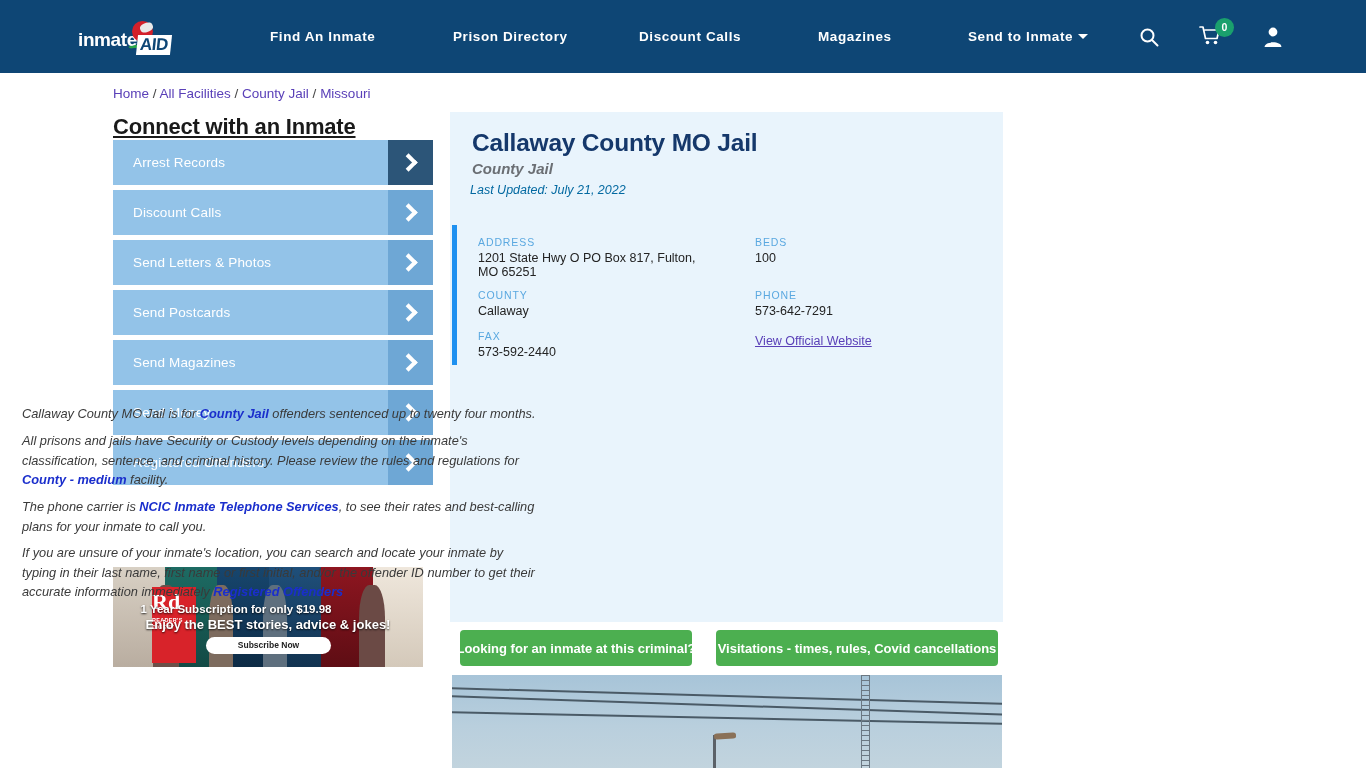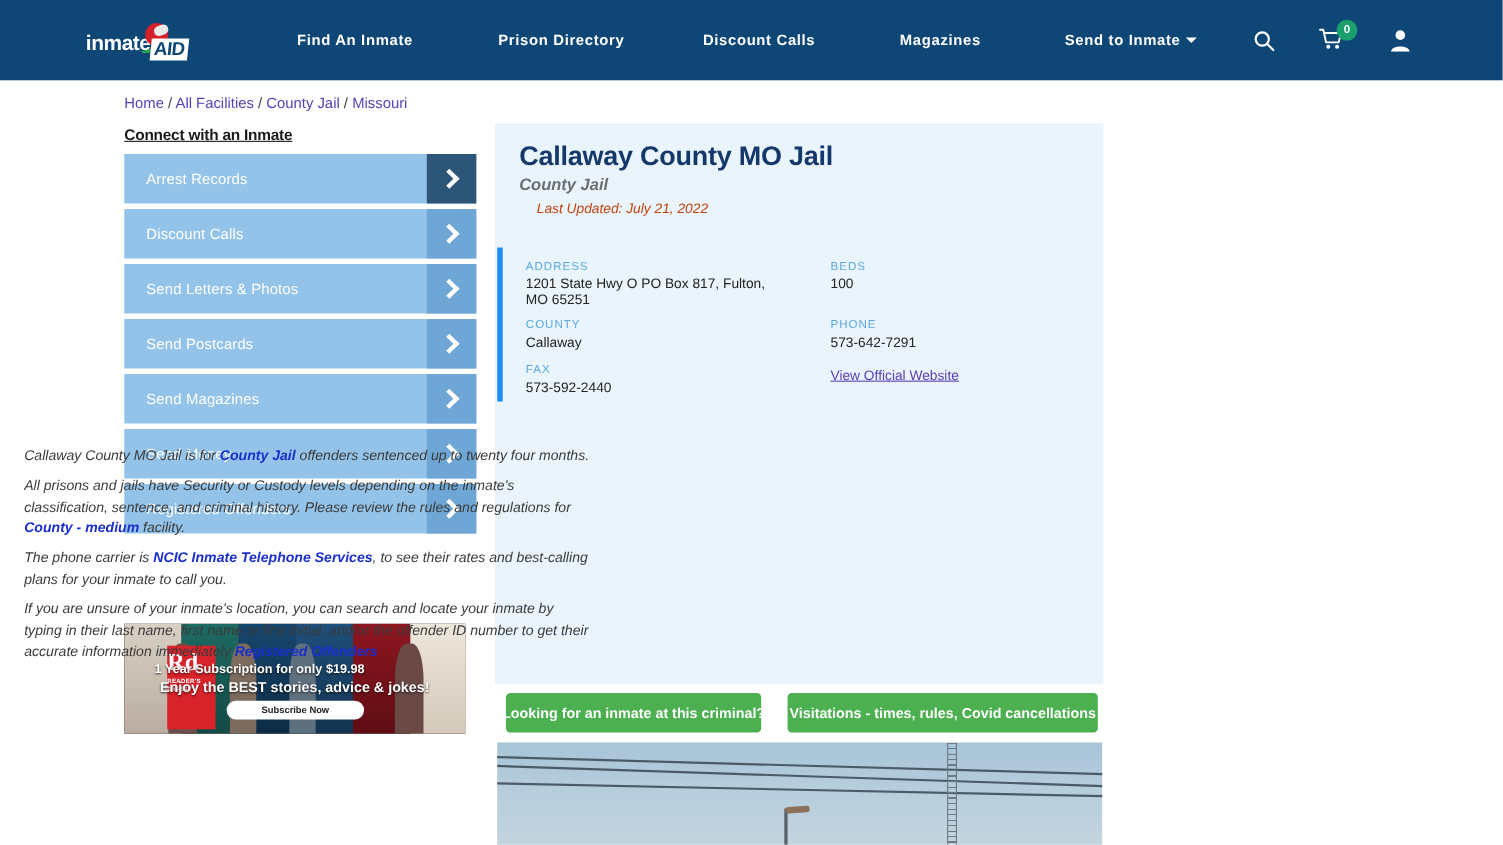--- a/index.html
+++ b/index.html
@@ -87,21 +87,21 @@
   #breadcrumb {
     position: absolute; left: 113px; top: 86px;
     font-size: 13.5px; color: #555;
   }
   #breadcrumb a { color: #5a40b8; text-decoration: none; cursor: pointer; }
   #breadcrumb .sep { color: #444; }
 
   
   #sidebar-title {
     position: absolute; left: 113px; top: 114px;
-    font-size: 14px; font-weight: bold; color: #1a1a1a;
+    font-size: 22px; font-weight: bold; color: #1a1a1a;
     text-decoration: underline; letter-spacing: -0.2px;
   }
   #sidebar-list { position: absolute; left: 113px; top: 140px; width: 320px; }
   .side-btn {
     position: relative;
     width: 320px; height: 45px;
     background: #93c3e8;
     margin-bottom: 5px;
     cursor: pointer;
   }
@@ -183,22 +183,22 @@
   #facility-title {
     position: absolute; left: 22px; top: 17px;
     font-size: 24.5px; font-weight: bold; color: #15386b;
     letter-spacing: -0.2px;
   }
   #facility-subtitle {
     position: absolute; left: 22px; top: 48px;
     font-size: 15px; font-weight: bold; font-style: italic; color: #6b6f74;
   }
   #facility-updated {
-    position: absolute; left: 38px; top: 71px;
-    font-size: 12.5px; font-style: italic; color: #c2410c;
+    position: absolute; left: 20px; top: 71px;
+    font-size: 12.5px; font-style: italic; color: #0369a1;
   }
 
   #info-block { position: absolute; left: 2px; top: 113px; width: 551px; height: 140px; }
   #info-accent {
     position: absolute; left: 0; top: 0;
     width: 5px; height: 140px; background: #1e90f0;
   }
   .info-cell { position: absolute; }
   .info-label {
     font-size: 10.5px; color: #5aa8e0; letter-spacing: 0.9px;

